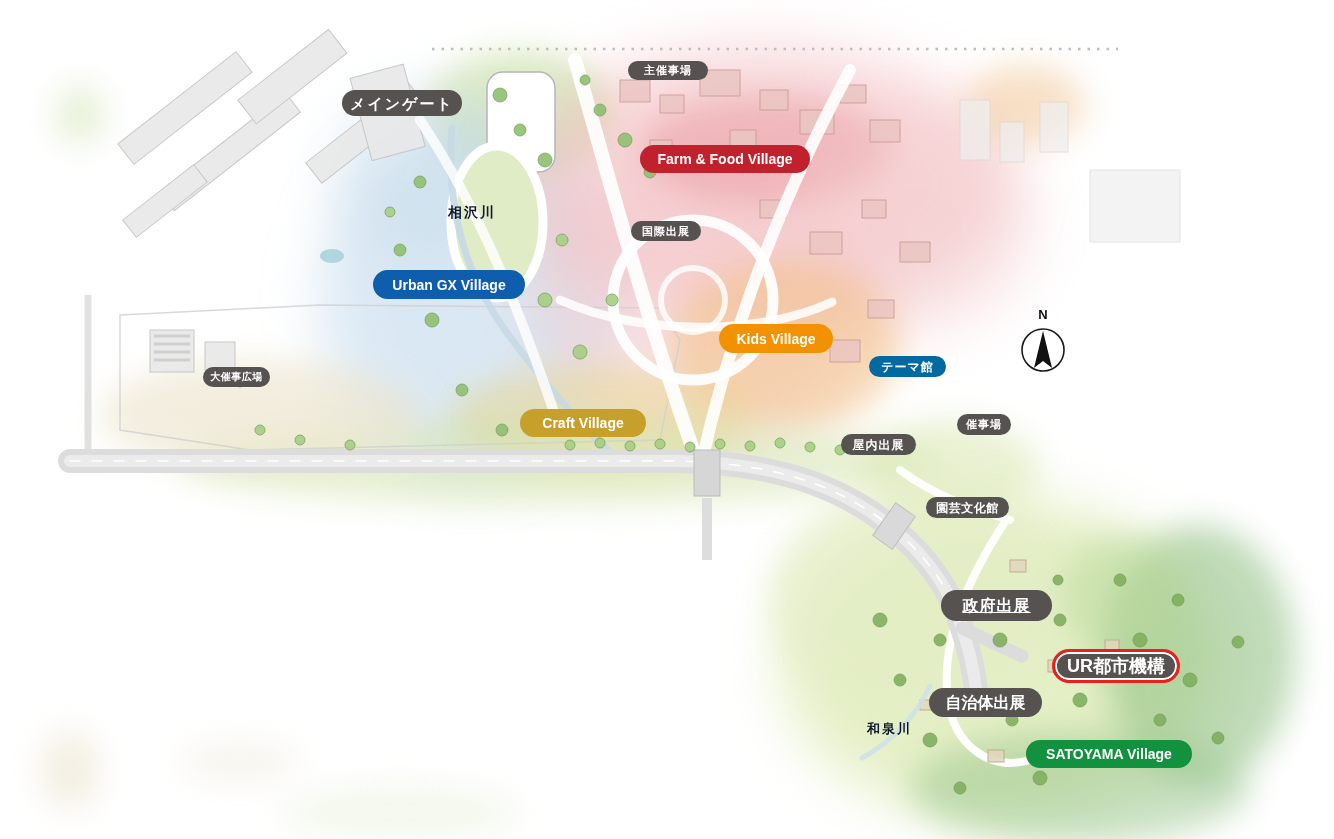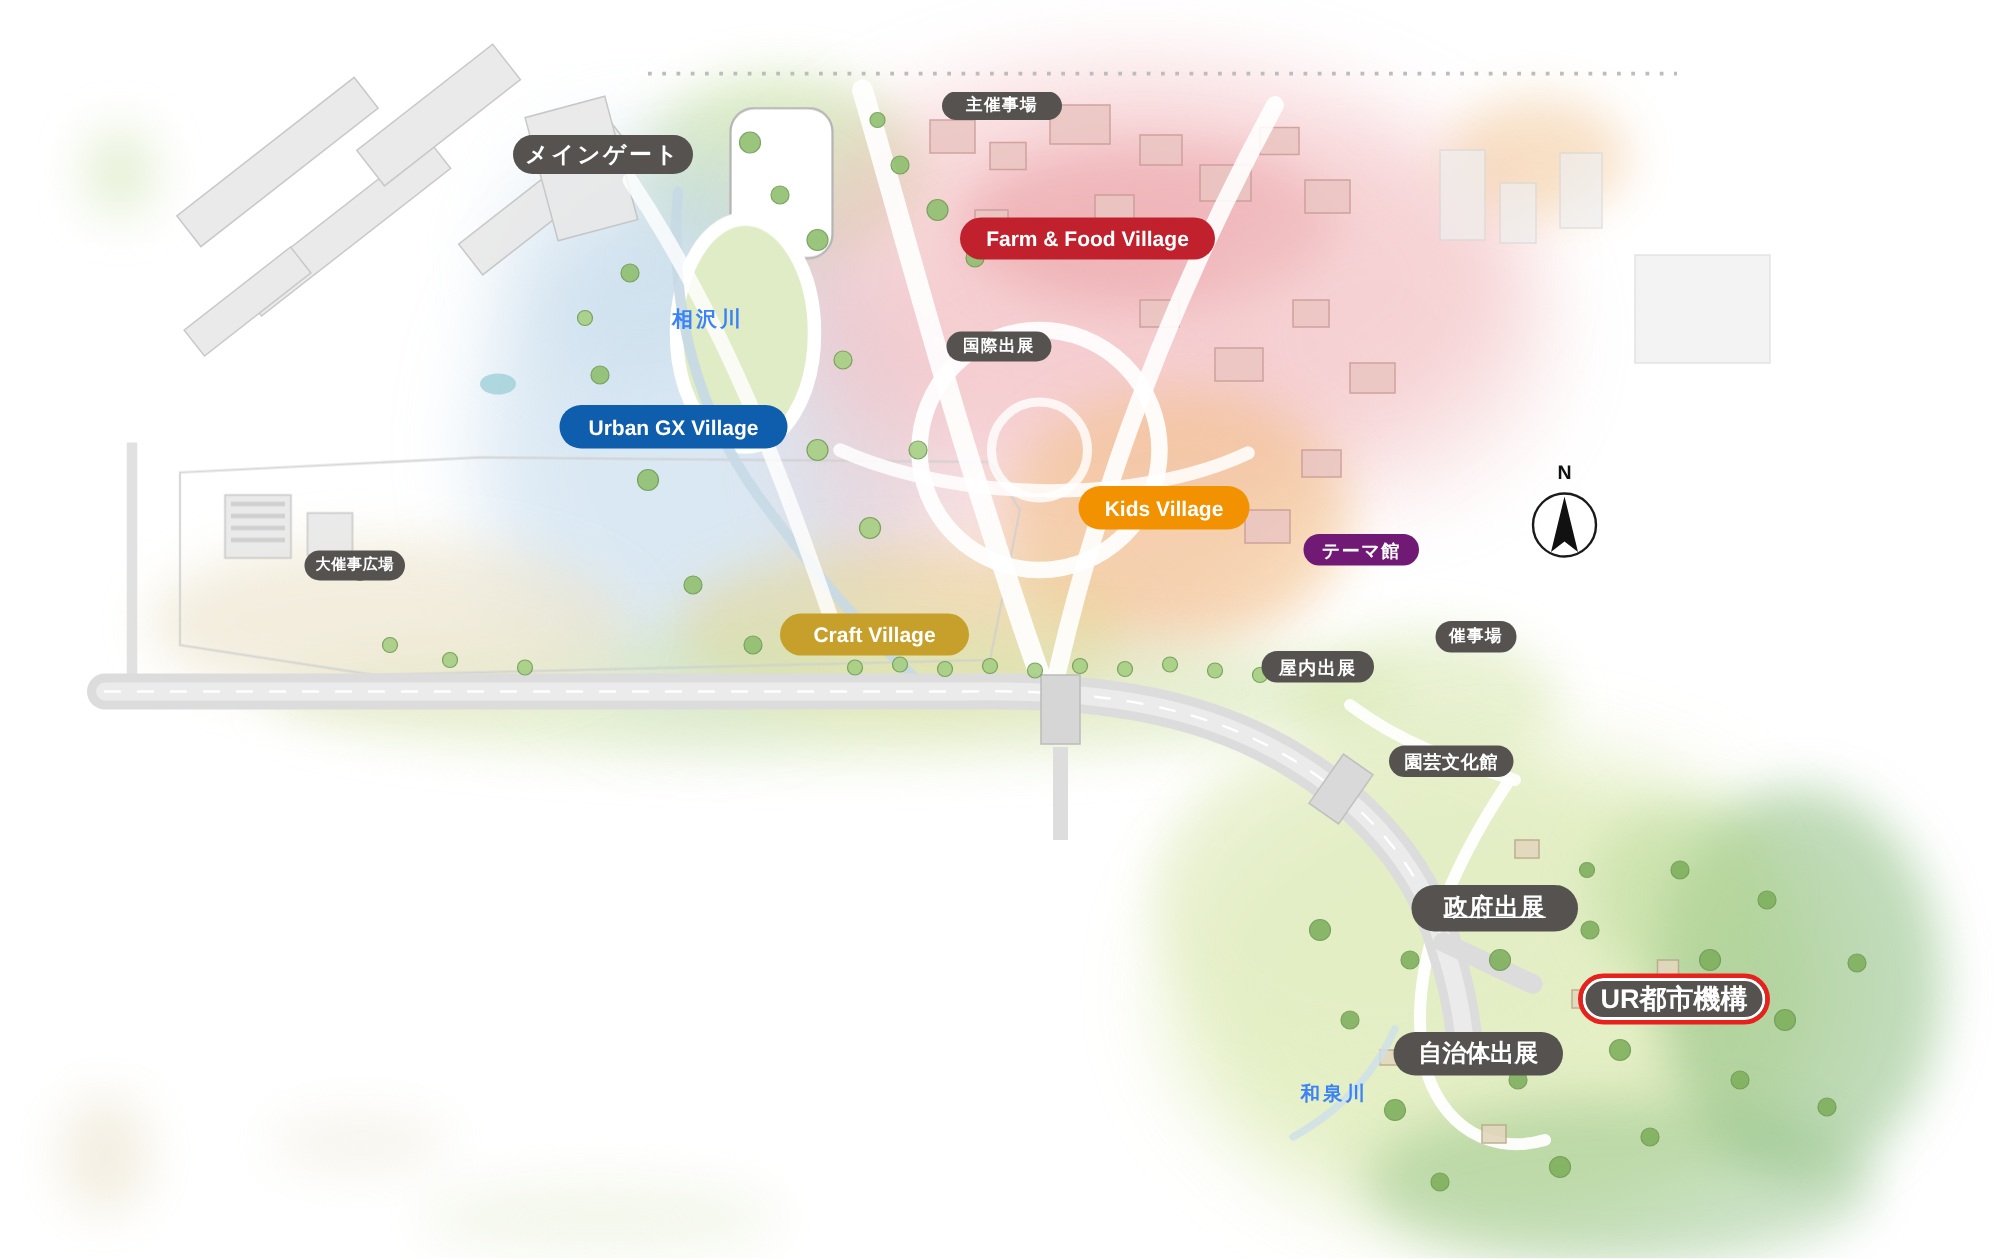--- a/index.html
+++ b/index.html
@@ -11,21 +11,21 @@
   .pill{
     position:absolute;display:flex;align-items:center;justify-content:center;
     color:#ffffff;font-weight:bold;white-space:nowrap;box-sizing:border-box;
     background:#555250;text-align:center;line-height:1;
   }
   .pill.ur{
     border:3px solid #e8211d;
     box-shadow:inset 0 0 0 2px #ffffff;
   }
   .river{
-    position:absolute;color:#3b82f6;font-weight:bold;font-size:14px;
+    position:absolute;color:#0f172a;font-weight:bold;font-size:14px;
     letter-spacing:2px;white-space:nowrap;text-align:center;
   }
   .compass{position:absolute;width:52px;text-align:center;}
   .compass-n{font-size:13px;font-weight:bold;color:#111;line-height:1;margin-bottom:1px;}
 </style>
 </head>
 <body>
 
 <div class="stage">
 
@@ -217,38 +217,39 @@
   <div class="pill" style="left: 628px; top: 61px; width: 80px; height: 19px; border-radius: 10px; font-size: 11px; letter-spacing: 1px; background-color: rgb(85, 82, 80);">主催事場</div>
 
   <div class="pill" style="left: 640px; top: 145px; width: 170px; height: 28px; border-radius: 14px; font-size: 14px; background-color: rgb(193, 32, 45);">Farm &amp; Food Village</div>
 
   <div class="pill" style="left: 631px; top: 221px; width: 70px; height: 20px; border-radius: 10px; font-size: 11px; letter-spacing: 1px; background-color: rgb(85, 82, 80);">国際出展</div>
 
   <div class="pill" style="left: 373px; top: 270px; width: 152px; height: 29px; border-radius: 15px; font-size: 14px; background-color: rgb(15, 93, 173);">Urban GX Village</div>
 
   <div class="pill" style="left: 719px; top: 324px; width: 114px; height: 29px; border-radius: 15px; font-size: 14px; background-color: rgb(243, 146, 0);">Kids Village</div>
 
-  <div class="pill" style="left: 869px; top: 356px; width: 77px; height: 21px; border-radius: 11px; font-size: 12px; letter-spacing: 1px; background-color: #701a75;">テーマ館</div>
+  <div class="pill" style="left: 869px; top: 356px; width: 77px; height: 21px; border-radius: 11px; font-size: 12px; letter-spacing: 1px; background-color: #0369a1;">テーマ館</div>
 
   <div class="pill" style="left: 203px; top: 367px; width: 67px; height: 20px; border-radius: 10px; font-size: 10px; letter-spacing: 0.5px; background-color: rgb(85, 82, 80);">大催事広場</div>
 
   <div class="pill" style="left: 520px; top: 409px; width: 126px; height: 28px; border-radius: 14px; font-size: 14px; background-color: rgb(198, 160, 42);">Craft Village</div>
 
   <div class="pill" style="left: 957px; top: 414px; width: 54px; height: 21px; border-radius: 11px; font-size: 11px; letter-spacing: 1px; background-color: rgb(85, 82, 80);">催事場</div>
 
   <div class="pill" style="left: 841px; top: 434px; width: 75px; height: 21px; border-radius: 11px; font-size: 12px; letter-spacing: 1px; background-color: rgb(85, 82, 80);">屋内出展</div>
 
   <div class="pill" style="left: 926px; top: 497px; width: 83px; height: 21px; border-radius: 11px; font-size: 12px; letter-spacing: 0.5px; background-color: rgb(85, 82, 80); text-align: center;">園芸文化館</div>
 
   <div class="pill" style="left: 941px; top: 590px; width: 111px; height: 31px; border-radius: 16px; font-size: 16px; letter-spacing: 1px; background-color: rgb(85, 82, 80); text-decoration: underline;">政府出展</div>
 
   <div class="pill ur" style="left: 1052px; top: 649px; width: 128px; height: 34px; border-radius: 17px; font-size: 18px; background-color: rgb(85, 82, 80); border-color: rgb(232, 33, 29);">UR都市機構</div>
 
   <div class="pill" style="left: 929px; top: 688px; width: 113px; height: 29px; border-radius: 15px; font-size: 16px; background-color: rgb(85, 82, 80);">自治体出展</div>
 
+  <div class="pill" style="left: 1026px; top: 740px; width: 166px; height: 28px; border-radius: 14px; font-size: 14px; background-color: rgb(18, 145, 63);">SATOYAMA Village</div>
 
   <div class="river" style="left:448px;top:204px">相沢川</div>
   <div class="river" style="left:867px;top:720px;font-size:13px">和泉川</div>
 
   <div class="compass" style="left:1017px;top:308px">
     <div class="compass-n">N</div>
     <svg width="52" height="52" viewBox="0 0 52 52" aria-hidden="true">
       <circle cx="26" cy="28" r="21" fill="none" stroke="#1a1a1a" stroke-width="1.6"></circle>
       <polygon points="26,9 35,46 26,39 17,46" fill="#111111"></polygon>
     </svg>

